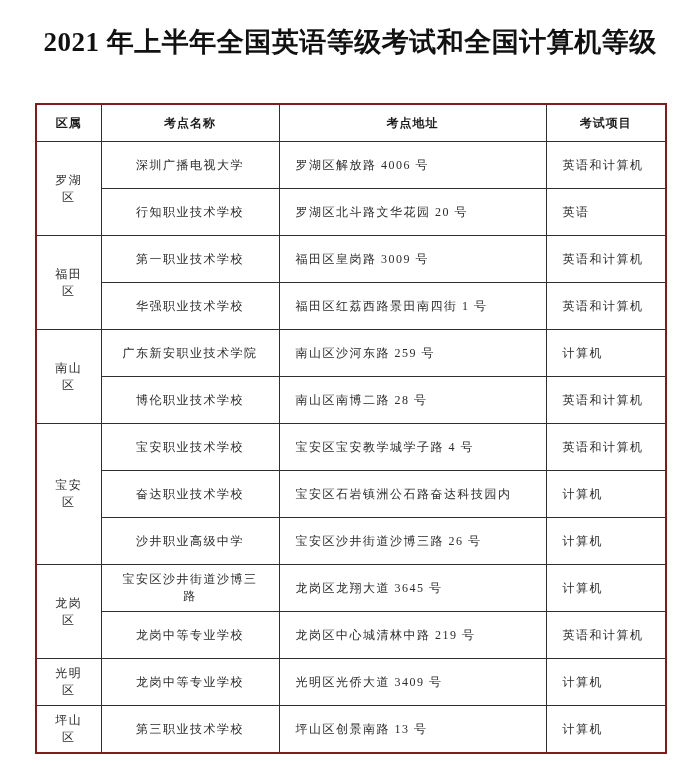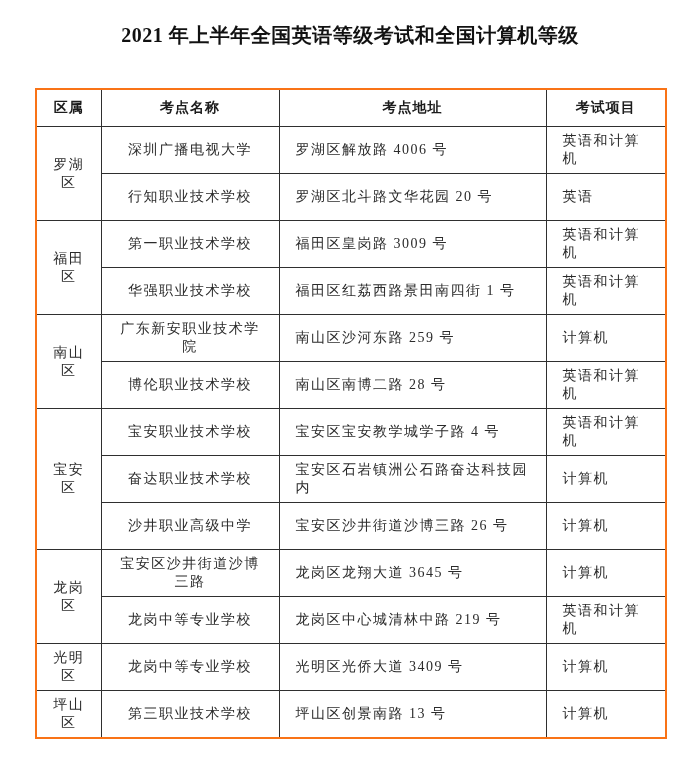--- a/index.html
+++ b/index.html
@@ -12,38 +12,38 @@
     color: #222222;
     overflow: hidden;
   }
   .page {
     position: relative;
     width: 700px;
     height: 765px;
     background: #ffffff;
   }
   .doc-title {
-    margin: 0;
+    margin: 7px;
     padding-top: 20px;
     text-align: center;
-    font-size: 20px;
+    font-size: 27px;
     font-weight: bold;
     line-height: 31px;
     color: #111111;
     letter-spacing: 0.5px;
   }
   table.exam-table {
     position: absolute;
     left: 35px;
-    top: 88px;
+    top: 96px;
     width: 630px;
     border-collapse: collapse;
     table-layout: fixed;
-    border: 2px solid #f97316;
-    font-size: 14px;
+    border: 2px solid #7f1d1d;
+    font-size: 12px;
   }
   table.exam-table col.c-district { width: 65px; }
   table.exam-table col.c-name     { width: 178px; }
   table.exam-table col.c-address  { width: 267px; }
   table.exam-table col.c-subject  { width: 120px; }
   table.exam-table th {
     border: 1px solid #2f2f2f;
     height: 36px;
     font-weight: bold;
     text-align: center;

